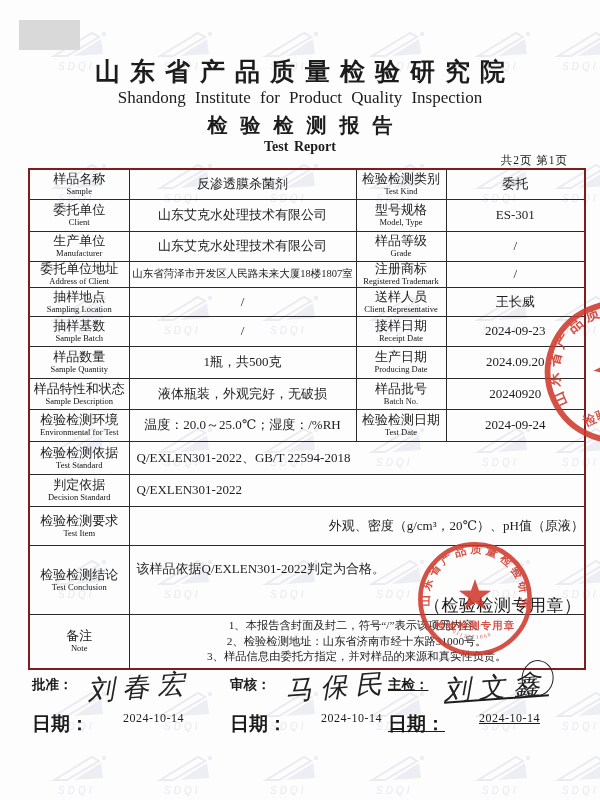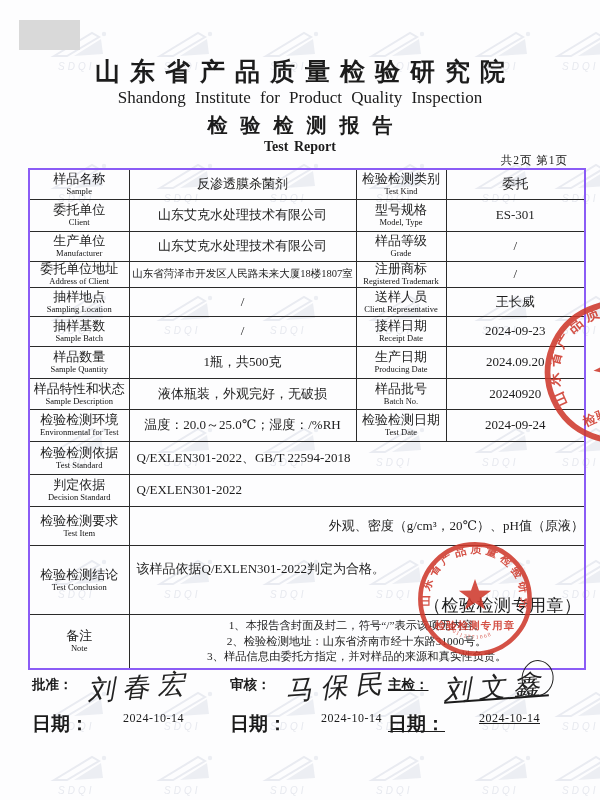--- a/index.html
+++ b/index.html
@@ -18,21 +18,21 @@
   .title-en{position:absolute;top:88px;left:0;width:100%;text-align:center;
             font-size:17px;font-weight:normal;word-spacing:5px;}
   .subtitle-cn{position:absolute;top:112px;left:0;width:100%;text-align:center;
             font-size:20px;font-weight:bold;letter-spacing:13px;text-indent:13px;}
   .subtitle-en{position:absolute;top:139px;left:0;width:100%;text-align:center;
             font-size:14px;font-weight:bold;word-spacing:2px;}
   .page-info{position:absolute;top:153px;right:32px;font-size:11.5px;letter-spacing:1px;}
   
   table.report{position:absolute;left:28px;top:168px;width:556px;border-collapse:collapse;table-layout:fixed;}
   table.report td{border:1px solid #2a2a2a;text-align:center;vertical-align:middle;padding:0;overflow:hidden;}
-  table.report{border:2px solid #8b5cf6;}
+  table.report{border:2px solid #7f1d1d;}
   td.lbl .cn{font-size:13px;line-height:14px;}
   td.lbl .en{font-size:8.5px;line-height:10px;color:#111;}
   td.val{font-size:13px;}
   td.val.sm{font-size:10.5px;}
   td.val.left{text-align:left;padding-left:7px;}
   td.val.tight{padding-left:4px;text-align:right;}
   td.notes{text-align:left;padding:2px 4px;margin-left:36px;}
   td.notes div{font-size:11.3px;line-height:15.5px;}
   tr.r1{height:30px}tr.r2{height:32px}tr.r3{height:30px}tr.r4{height:26px}
   tr.r5{height:29px}tr.r6{height:30px}tr.r7{height:32px}tr.r8{height:31px}

